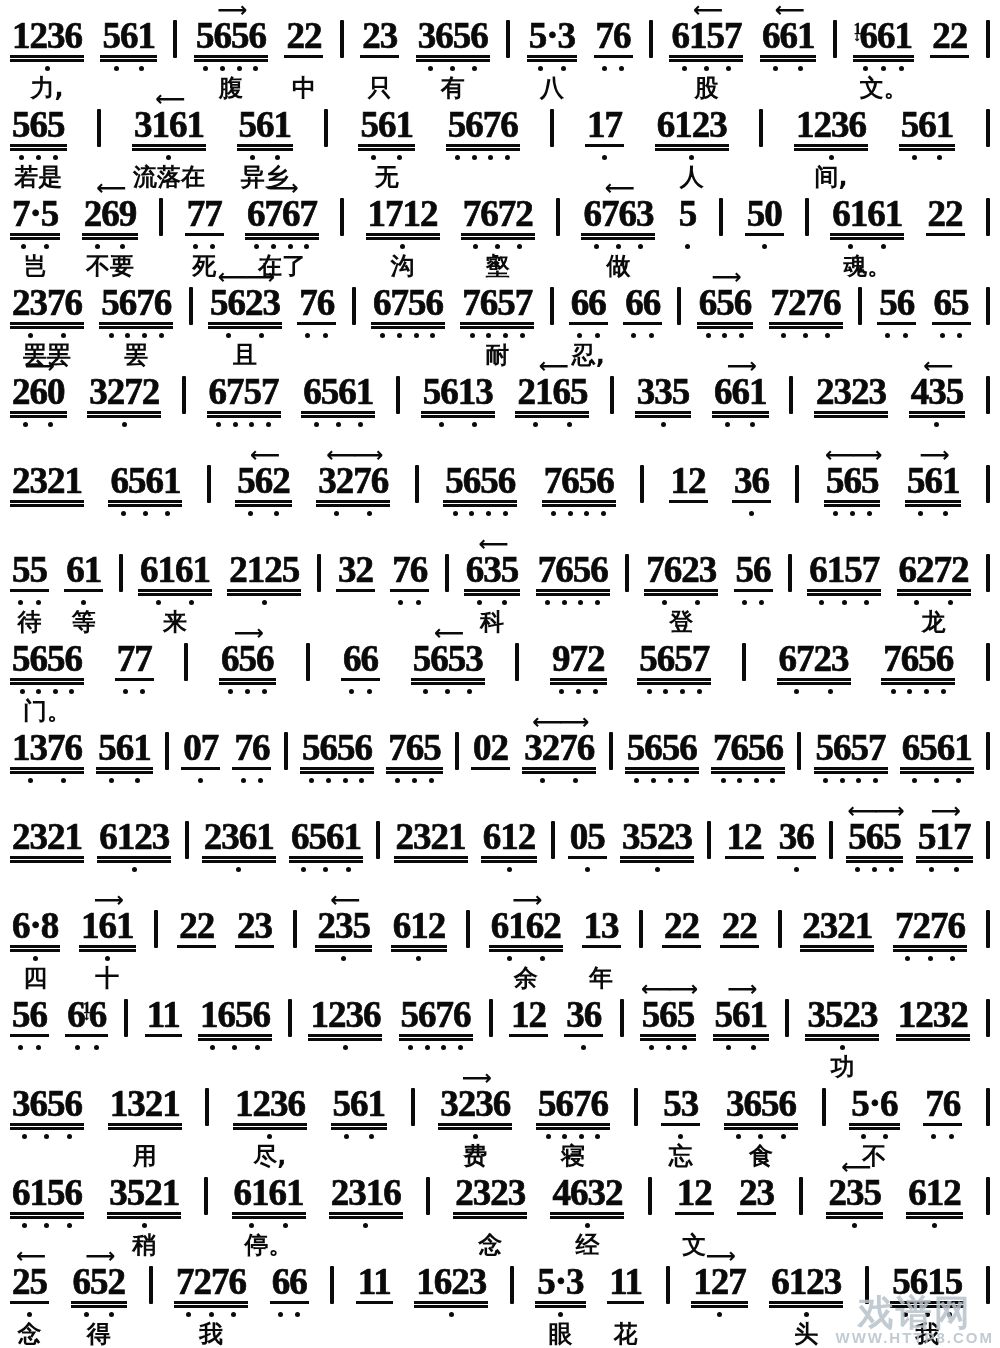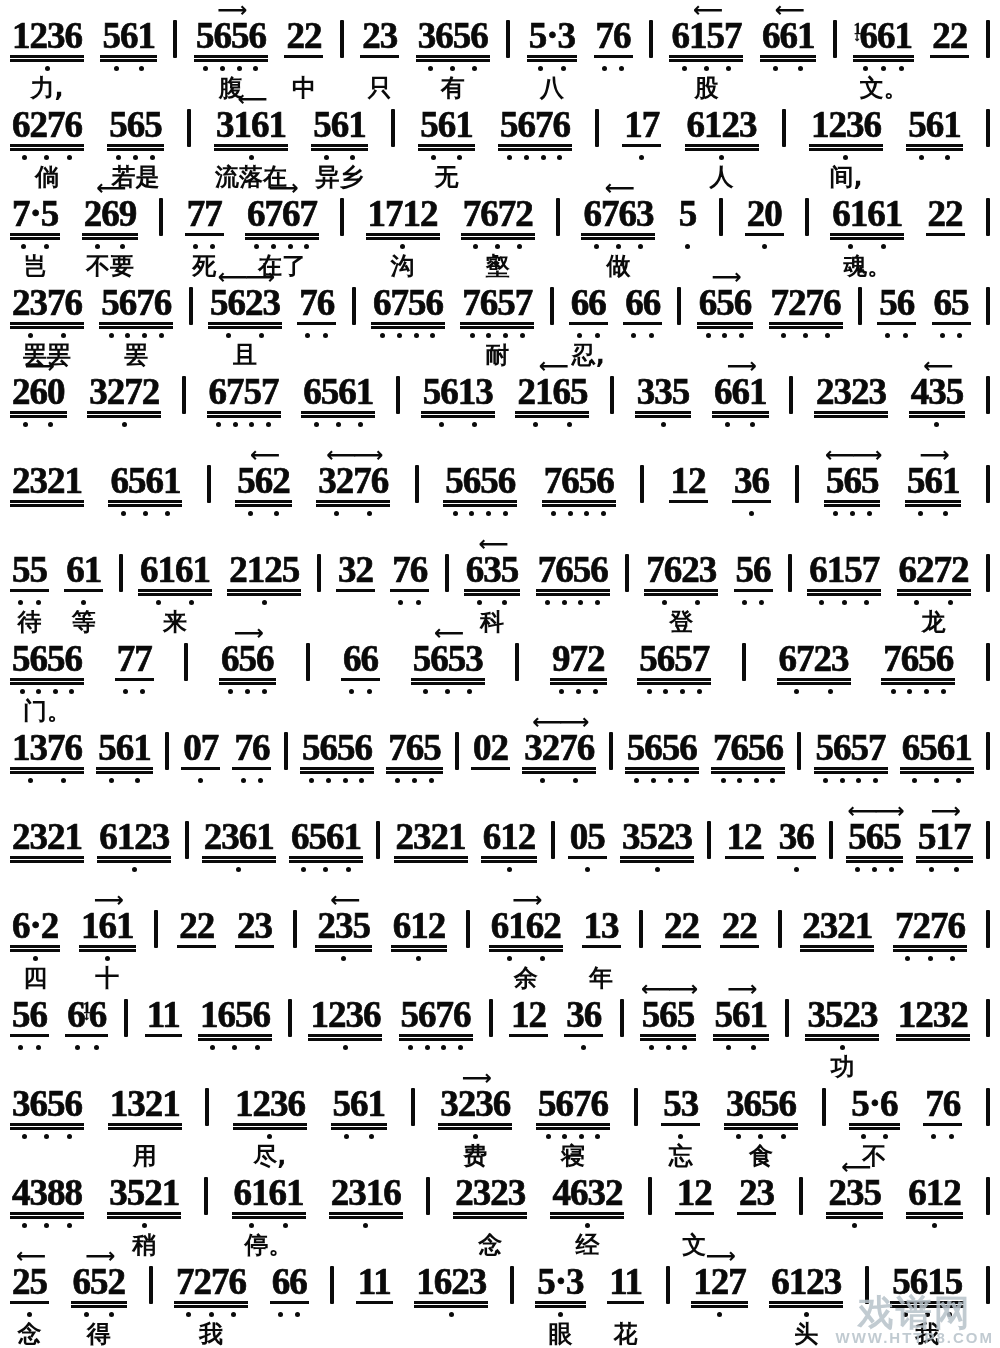--- a/index.html
+++ b/index.html
@@ -142,29 +142,20 @@
       </div>
       <div class="grp u1">
         <div class="num">22</div>
         <div class="dots"></div>
         <div class="lyric"></div>
       </div>
       <div class="bar"></div>
     </div>
     <div class="line">
       <div class="grp u2">
-        <div class="num">6276</div>
-        <div class="dots">
-          <span class="dot"></span>
-          <span class="dot"></span>
-          <span class="dot"></span>
-        </div>
-        <div class="lyric">倘</div>
-      </div>
-      <div class="grp u2">
         <div class="num">565</div>
         <div class="dots">
           <span class="dot"></span>
           <span class="dot"></span>
           <span class="dot"></span>
         </div>
         <div class="lyric">若是</div>
       </div>
       <div class="bar"></div>
       <div class="grp u2">
@@ -303,21 +294,21 @@
       </div>
       <div class="grp u0">
         <div class="num">5</div>
         <div class="dots">
           <span class="dot"></span>
         </div>
         <div class="lyric"></div>
       </div>
       <div class="bar"></div>
       <div class="grp u1">
-        <div class="num">20</div>
+        <div class="num">50</div>
         <div class="dots">
           <span class="dot"></span>
         </div>
         <div class="lyric"></div>
       </div>
       <div class="bar"></div>
       <div class="grp u2">
         <div class="num">6161</div>
         <div class="dots">
           <span class="dot"></span>
@@ -1016,21 +1007,21 @@
         <div class="dots">
           <span class="dot"></span>
           <span class="dot"></span>
         </div>
         <div class="lyric"></div>
       </div>
       <div class="bar"></div>
     </div>
     <div class="line">
       <div class="grp u2">
-        <div class="num">6·2</div>
+        <div class="num">6·8</div>
         <div class="dots">
           <span class="dot"></span>
         </div>
         <div class="lyric">四</div>
       </div>
       <div class="grp u2">
         <div class="arrow">⟶</div>
         <div class="num">161</div>
         <div class="dots">
           <span class="dot"></span>
@@ -1289,21 +1280,21 @@
         <div class="dots">
           <span class="dot"></span>
           <span class="dot"></span>
         </div>
         <div class="lyric"></div>
       </div>
       <div class="bar"></div>
     </div>
     <div class="line">
       <div class="grp u2">
-        <div class="num">4388</div>
+        <div class="num">6156</div>
         <div class="dots">
           <span class="dot"></span>
           <span class="dot"></span>
           <span class="dot"></span>
         </div>
         <div class="lyric"></div>
       </div>
       <div class="grp u2">
         <div class="num">3521</div>
         <div class="dots">

